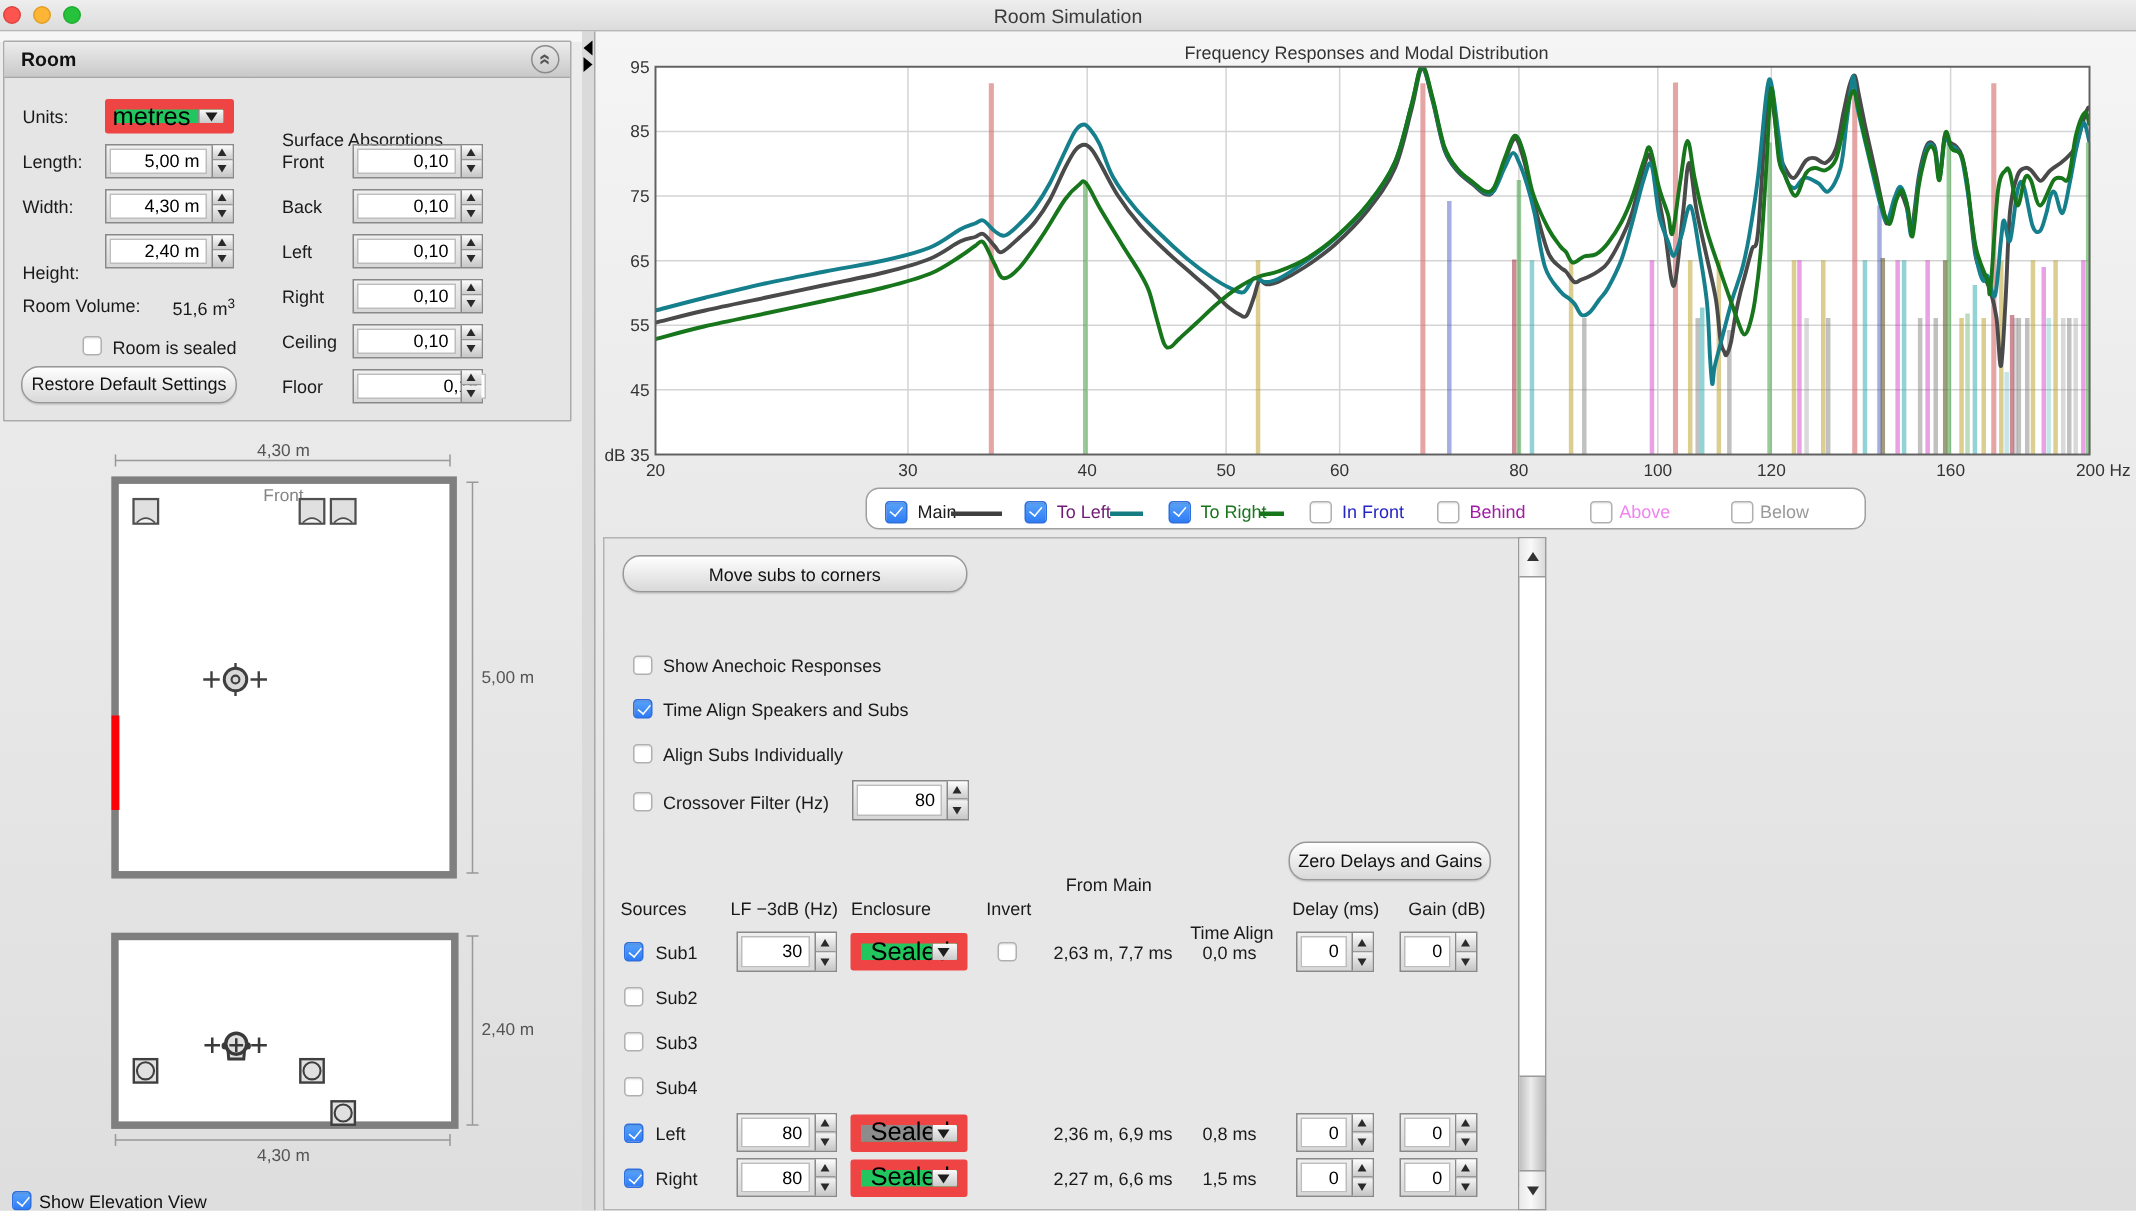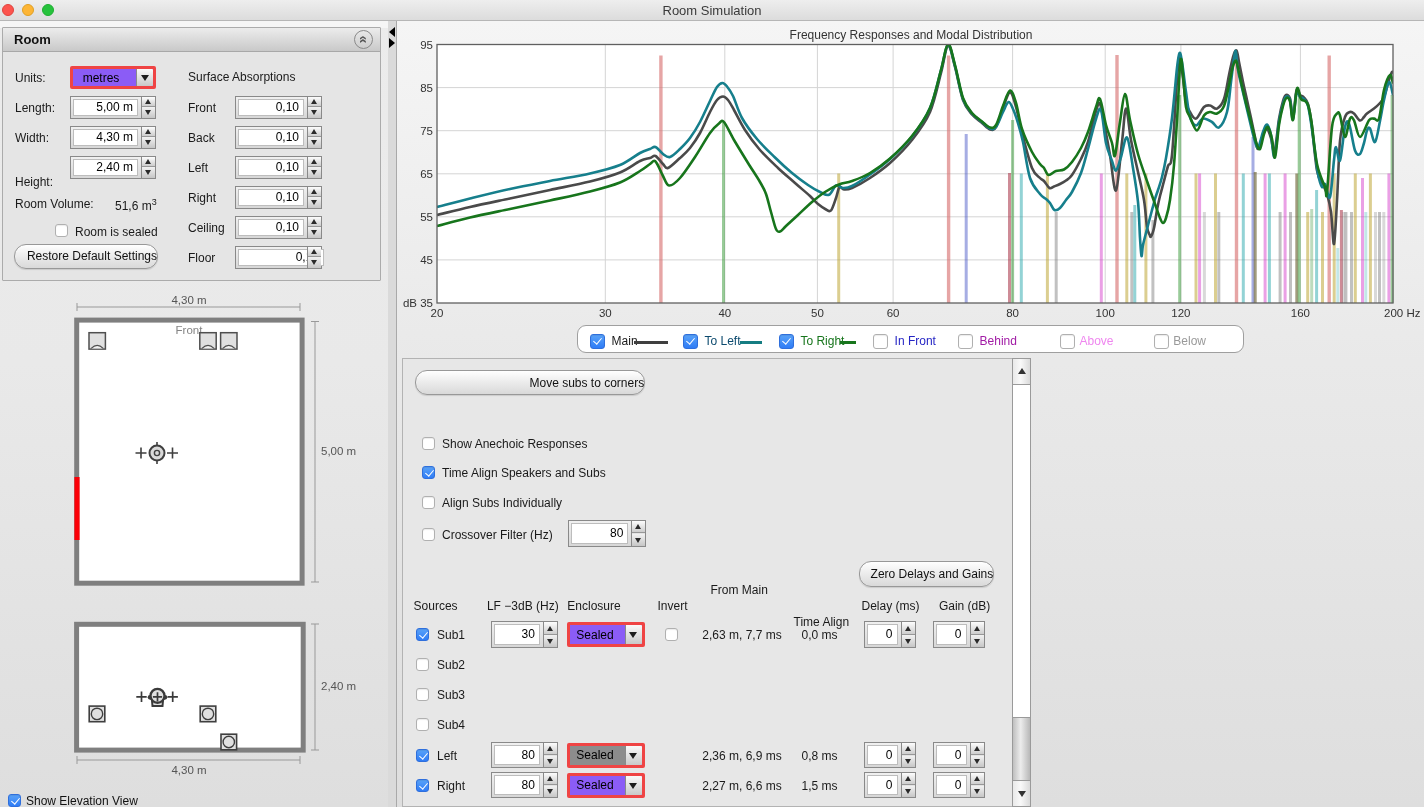--- a/index.html
+++ b/index.html
@@ -15,22 +15,22 @@
 .spinf .wf{position:absolute;left:2px;top:2px;bottom:2px;background:#fff;border:1px solid #bdbdbd;font-size:12px;color:#000;text-align:right;padding-right:4px}
 .spinf .bt{position:absolute;right:0;top:0;bottom:0;width:14px;border-left:1px solid #898989}
 .spinf .bu{position:absolute;left:0;right:0;top:0;height:50%;background:linear-gradient(#fdfdfd,#cdcdcd);border-bottom:1px solid #979797}
 .spinf .bd{position:absolute;left:0;right:0;bottom:0;height:48%;background:linear-gradient(#f2f2f2,#c6c6c6)}
 .spinf i{position:absolute;left:50%;top:50%;margin-left:-3.5px;width:0;height:0;border-left:3.5px solid transparent;border-right:3.5px solid transparent}
 .spinf i.u{margin-top:-2.5px;border-bottom:5px solid #2a2a2a}
 .spinf i.d{margin-top:-2px;border-top:5px solid #2a2a2a}
 .cb{position:absolute;width:13px;height:13px;background:#fff;border:1px solid #b0b0b0;border-radius:3px;box-shadow:inset 0 1px 1px rgba(0,0,0,0.08)}
 .cb.on{background:linear-gradient(#59a3f9,#2f7cf6);border-color:#2f6fdc}
 .cb.on:after{content:"";position:absolute;left:4px;top:1px;width:4px;height:7px;border:solid #fff;border-width:0 1.8px 1.8px 0;transform:rotate(40deg)}
-.btn{position:absolute;background:linear-gradient(#ffffff,#ededed 45%,#d9d9d9);border:1px solid #989898;border-radius:12px;font-size:12px;color:#111;text-align:right;box-shadow:0 1px 1px rgba(0,0,0,0.12)}
-.combo{position:absolute;background:#8b5cf6;border:3px solid #ef4444;border-radius:2px;font-size:12px}
+.btn{position:absolute;background:linear-gradient(#ffffff,#ededed 45%,#d9d9d9);border:1px solid #989898;border-radius:12px;font-size:12px;color:#111;text-align:center;box-shadow:0 1px 1px rgba(0,0,0,0.12)}
+.combo{position:absolute;background:#22c55e;border:7px solid #ef4444;border-radius:2px;font-size:17px}
 .combo .ctxt{position:absolute;left:6px;top:0;bottom:0;display:flex;align-items:center}
 .combo .cbtn{position:absolute;right:0;top:0;bottom:0;width:17px;background:linear-gradient(#fafafa,#c9c9c9);border-left:1px solid #8a8a8a;border-radius:0 1px 1px 0}
 .combo .cbtn i{position:absolute;left:50%;top:50%;margin:-2.5px 0 0 -4.5px;width:0;height:0;border-left:4.5px solid transparent;border-right:4.5px solid transparent;border-top:6px solid #1d1d1d}
 #divider{position:absolute;left:388px;top:21px;width:9px;height:786px;background:#dadada;border-right:1px solid #a9a9a9}
 #legend{position:absolute;left:577px;top:325px;width:667px;height:28px;background:#fff;border:1.5px solid #9f9f9f;border-radius:9px}
 .litem{position:absolute;top:2px;height:28px;font-size:12px;line-height:27px;white-space:nowrap}
 .lline{position:absolute;top:15px;height:2.5px}
 #ctrl{position:absolute;left:402px;top:358px;width:629px;height:449px;background:#e7e7e7;border:1px solid #b3b3b3;border-right:none}
 #sbar{position:absolute;left:1012px;top:358px;width:19px;height:449px;background:#fff;border:1px solid #9a9a9a}
 .sbtn{position:absolute;left:0;width:17px;height:26px;background:linear-gradient(90deg,#e9e9e9,#f9f9f9 45%,#dadada);}
@@ -51,21 +51,21 @@
       <b>Room</b>
       <div id="collapse"><span style="display:inline-block;transform:rotate(90deg)">«</span></div>
     </div>
   </div>
 <div class="abs" style="left:2px;top:27px;width:379px;height:254px">
     <div class="lbl" style="left:13px;top:44px">Units:</div>
     <div class="lbl" style="left:13px;top:73.5px">Length:</div>
     <div class="lbl" style="left:13px;top:103.5px">Width:</div>
     <div class="lbl" style="left:13px;top:148px">Height:</div>
     <div class="lbl" style="left:13px;top:169.5px">Room Volume:</div>
-    <div class="lbl" style="left:186px;top:43px">Surface Absorptions</div>
+    <div class="lbl" style="left:186px;top:59px">Surface Absorptions</div>
     <div class="lbl" style="left:186px;top:73.5px">Front</div>
     <div class="lbl" style="left:186px;top:103.5px">Back</div>
     <div class="lbl" style="left:186px;top:133.5px">Left</div>
     <div class="lbl" style="left:186px;top:163.5px">Right</div>
     <div class="lbl" style="left:186px;top:193.5px">Ceiling</div>
     <div class="lbl" style="left:186px;top:223.5px">Floor</div>
     <div class="lbl" style="left:113px;top:169.5px">51,6 m<sup style="font-size:9px">3</sup></div>
     <div class="combo" style="left:68px;top:39px;width:86px;height:23px">
       <div class="ctxt" style="left:0;right:24px;justify-content:center">metres</div>
       <div class="cbtn">
@@ -316,21 +316,21 @@
 <text x="783.9" y="296" text-anchor="middle">120</text>
 <text x="903.4" y="296" text-anchor="middle">160</text>
 <text x="996.0" y="296" text-anchor="start" dx="-9">200 Hz</text>
 </g>
 </svg></div>
 <div id="legend">
     <div class="cb on" style="left:11.6px;top:8px;width:15px;height:15px"></div>
     <div class="litem" style="left:33.6px;color:#1a1a1a">Main</div>
     <div class="lline" style="left:55.6px;width:33.99999999999999px;background:#3f3f3f"></div>
     <div class="cb on" style="left:105.2px;top:8px;width:15px;height:15px"></div>
-    <div class="litem" style="left:126.5px;color:#0c4a6e">To Left</div>
+    <div class="litem" style="left:126.5px;color:#701a75">To Left</div>
     <div class="lline" style="left:162.2px;width:22.100000000000023px;background:#157d82"></div>
     <div class="cb on" style="left:201.0px;top:8px;width:15px;height:15px"></div>
     <div class="litem" style="left:222.4px;color:#17751c">To Right</div>
     <div class="lline" style="left:261.7px;width:16.0px;background:#17751c"></div>
     <div class="cb" style="left:294.9px;top:8px;width:15px;height:15px"></div>
     <div class="litem" style="left:316.6px;color:#2525c4">In Front</div>
     <div class="cb" style="left:380.0px;top:8px;width:15px;height:15px"></div>
     <div class="litem" style="left:401.6px;color:#a11ba5">Behind</div>
     <div class="cb" style="left:482.2px;top:8px;width:15px;height:15px"></div>
     <div class="litem" style="left:501.5px;color:#ef86ef">Above</div>

